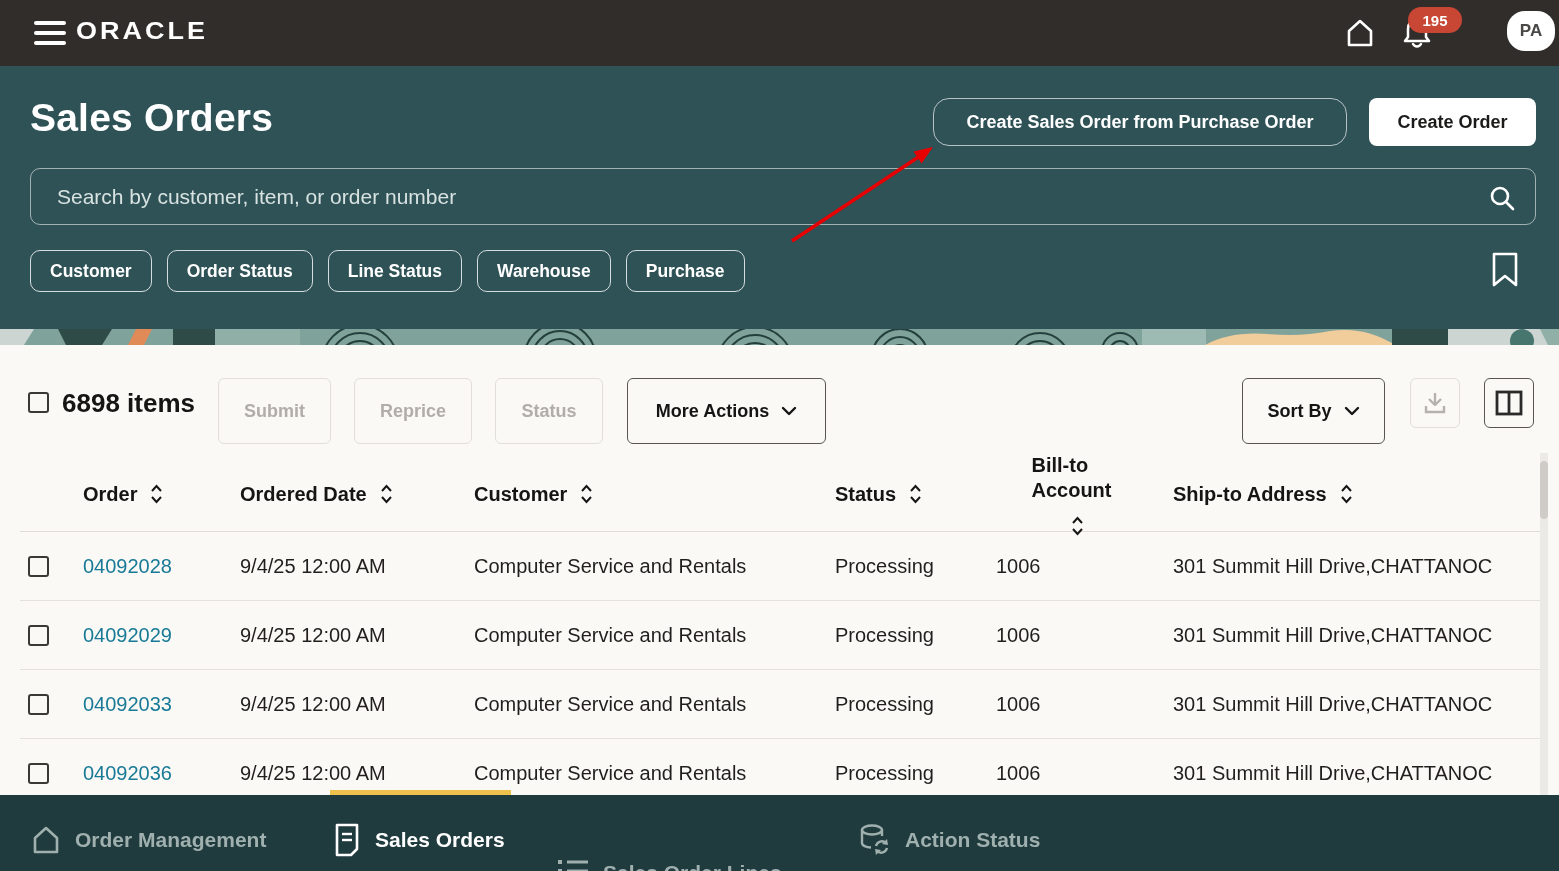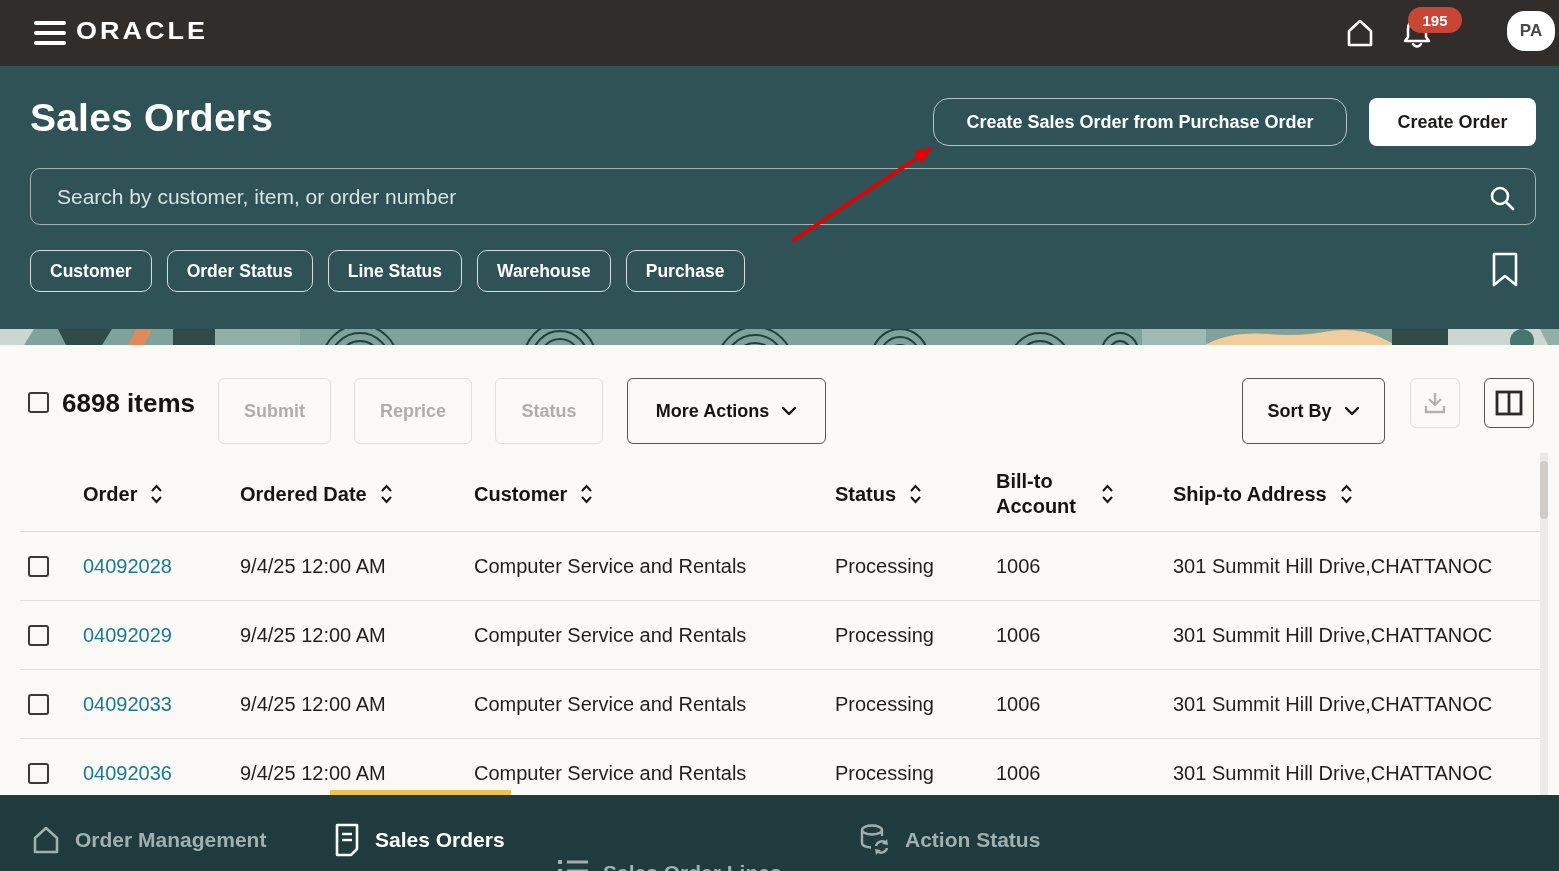--- a/index.html
+++ b/index.html
@@ -238,21 +238,21 @@
         </div>
         <div class="cell th">
           <span>Status</span>
           <span class="sort">
               <svg width="13" height="20" viewBox="0 0 13 20">
                 <polyline points="2,7 6.5,2 11,7" fill="none" stroke="#161513" stroke-width="2"></polyline>
                 <polyline points="2,13 6.5,18 11,13" fill="none" stroke="#161513" stroke-width="2"></polyline>
               </svg>
             </span>
         </div>
-        <div class="cell th" style="white-space:normal;">
+        <div class="cell th" style="white-space:normal;flex-direction:column;">
           <span class="lbl2">Bill-to Account</span>
           <span class="sort">
               <svg width="13" height="20" viewBox="0 0 13 20">
                 <polyline points="2,7 6.5,2 11,7" fill="none" stroke="#161513" stroke-width="2"></polyline>
                 <polyline points="2,13 6.5,18 11,13" fill="none" stroke="#161513" stroke-width="2"></polyline>
               </svg>
             </span>
         </div>
         <div class="cell th">
           <span>Ship-to Address</span>

